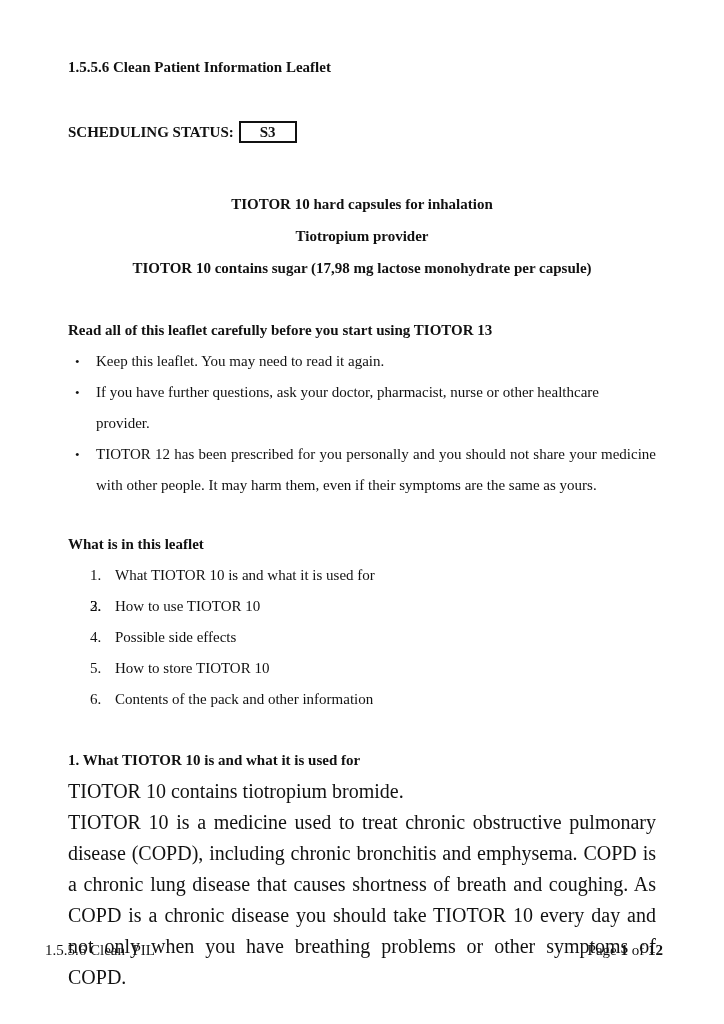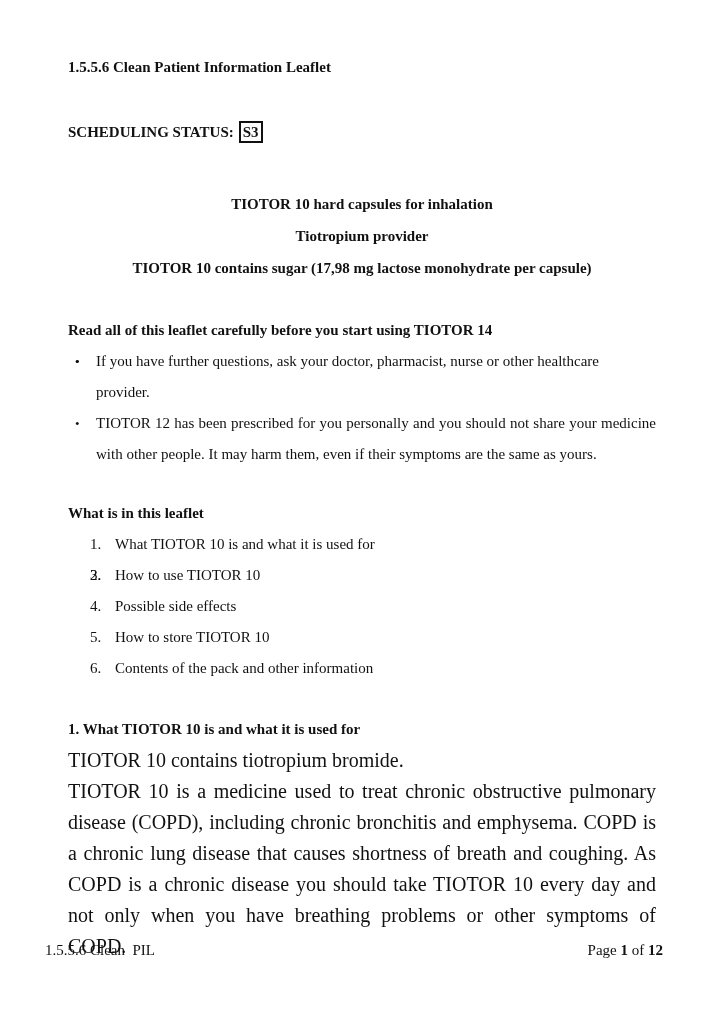--- a/index.html
+++ b/index.html
@@ -21,21 +21,21 @@
   .line { line-height: 31px; font-size: 15px; }
   .bold { font-weight: bold; }
   .center { text-align: center; }
 
   .header-title { margin-top: 0; }
 
   .scheduling { margin-top: 34px; }
   .s3-box {
     display: inline-block;
     border: 2px solid #111111;
-    padding: 0 2px;
+    padding: 0 19px;
     margin-left: 5px;
     line-height: 18px;
     font-size: 15px;
     font-weight: bold;
   }
 
   .title-block { margin-top: 40px; }
   .title-block .line { line-height: 32px; }
 
   .read-heading { margin-top: 31px; }
@@ -94,25 +94,26 @@
   <div class="line scheduling">
     <span class="bold">SCHEDULING STATUS:</span><span class="s3-box">S3</span>
   </div>
 
   <div class="title-block">
     <div class="line bold center">TIOTOR 10 hard capsules for inhalation</div>
     <div class="line bold center">Tiotropium provider</div>
     <div class="line bold center">TIOTOR 10 contains sugar (17,98 mg lactose monohydrate per capsule)</div>
   </div>
 
-  <div class="line bold read-heading">Read all of this leaflet carefully before you start using TIOTOR 14</div>
+  <div class="line bold read-heading">Read all of this leaflet carefully before you start using TIOTOR 13</div>
 
   <div class="bullet-list">
     <div class="bullet-item">
       <span class="bullet-glyph">•</span>
+      <span>Keep this leaflet. You may need to read it again.</span>
     </div>
     <div class="bullet-item">
       <span class="bullet-glyph">•</span>
       <span>If you have further questions, ask your doctor, pharmacist, nurse or other healthcare provider.</span>
     </div>
     <div class="bullet-item justified">
       <span class="bullet-glyph">•</span>
       <span>TIOTOR 12 has been prescribed for you personally and you should not share your medicine with other people.  It may harm them, even if their symptoms are the same as yours.</span>
     </div>
   </div>

